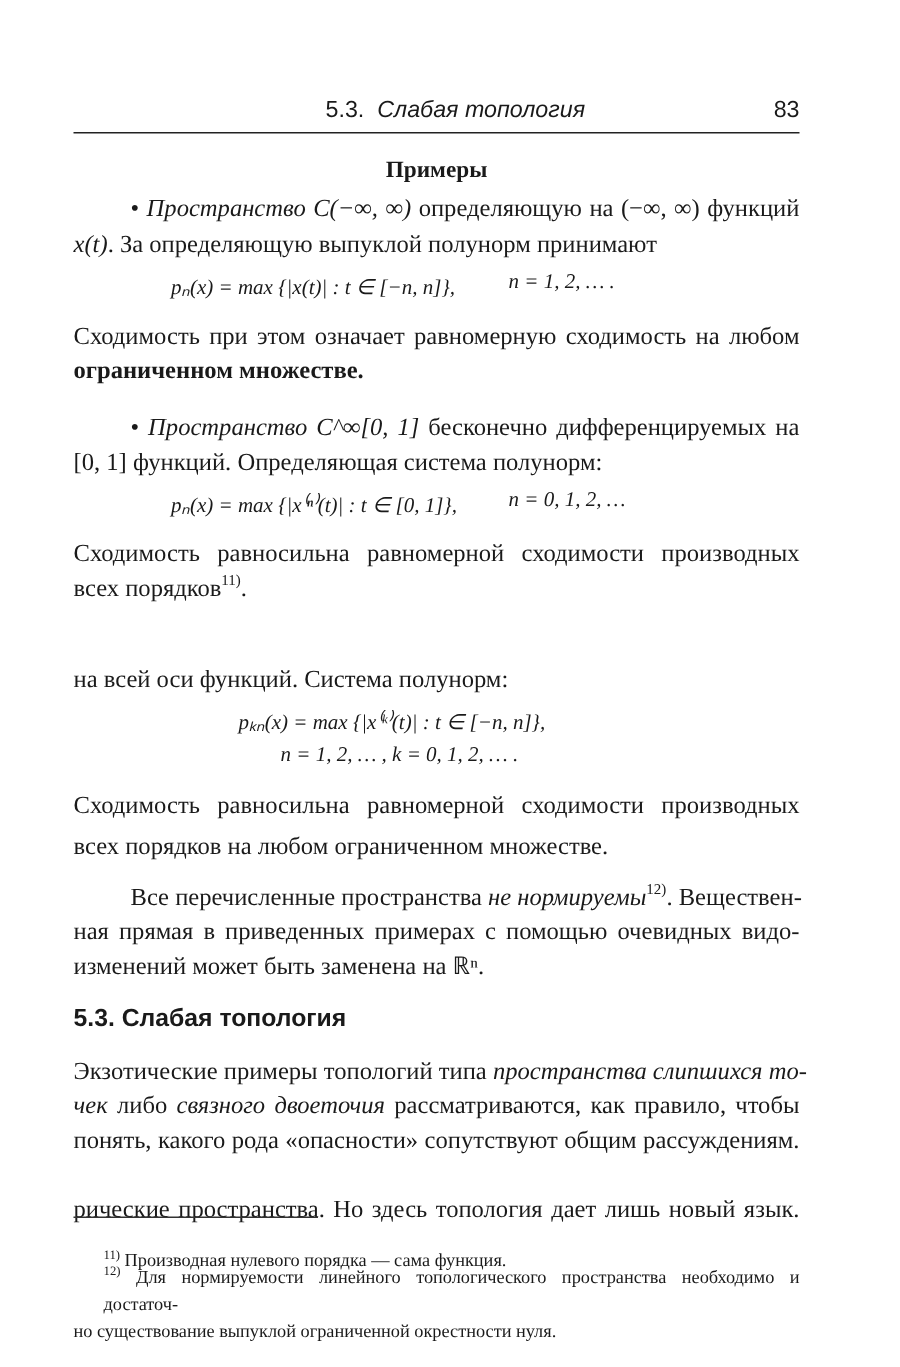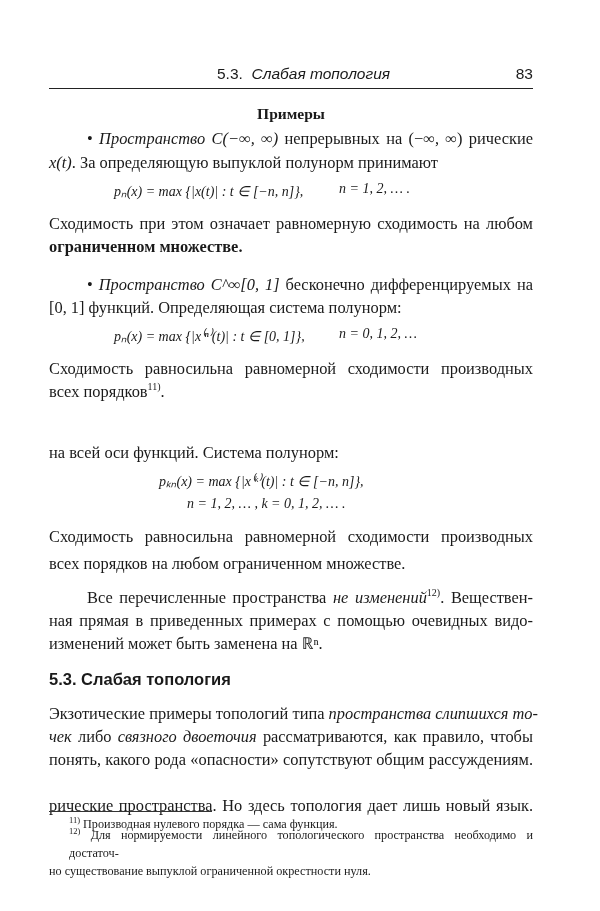--- a/index.html
+++ b/index.html
@@ -14,21 +14,21 @@
   .rh-page { position:absolute; right:0; top:1px; }
   .heading-ex { position:absolute; left:0; width:484px; text-align:center; font-weight:bold; font-size:15.5px; }
   .line { position:absolute; left:0; width:484px; font-size:16.4px; line-height:24px; white-space:nowrap; }
   .justify { text-align:justify; text-align-last:justify; }
   .it { font-style:italic; }
   .math { font-style:italic; }
   sup { font-size:10px; vertical-align:7px; line-height:0; }
   .formula { position:absolute; font-size:14px; white-space:nowrap; }
   .sec-head { position:absolute; left:0; font-family:"Liberation Sans", sans-serif; font-weight:bold; font-size:16.5px; }
   .fn-rule { position:absolute; left:49px; top:811px; width:163px; border-top:1px solid #333; }
-  .fn { position:absolute; left:49px; width:484px; font-size:12.2px; line-height:18px; }
+  .fn { position:absolute; left:49px; width:484px; font-size:12.2px; line-height:18px;margin-top:16px; }
   .fn sup { font-size:8.5px; vertical-align:5px; }
 </style>
 </head>
 <body>
 
 <div class="page">
 
   <div class="running-head">
     <span class="rh-title">
       <span>5.3.</span>&nbsp;
@@ -38,21 +38,21 @@
   </div>
 
   <div class="col" style="top:0;height:888px;">
 
     <div class="heading-ex" style="top:105px;">Примеры</div>
 
     <div class="line justify" style="top:127px;">
       <span style="padding-left:38px;"></span><span>•</span>
       <span class="it">Пространство</span>
       <span class="math">C(−∞, ∞)</span>
-      <span>непрерывных на (−∞, ∞) рические</span>
+      <span>определяющую на (−∞, ∞) функций</span>
     </div>
     <div class="line" style="top:151px;">
       <span class="math">x(t)</span><span>. За определяющую выпуклой полунорм принимают</span>
     </div>
     <div class="formula" style="left:65px;top:181px;">
       <span class="math">pₙ(x) = max {|x(t)| : t ∈ [−n, n]},</span>
     </div>
     <div class="formula" style="left:290px;top:181px;">
       <span class="math">n = 1, 2, … .</span>
     </div>
@@ -82,21 +82,21 @@
       <span class="math">pₖₙ(x) = max {|x⁽ᵏ⁾(t)| : t ∈ [−n, n]},</span>
     </div>
     <div class="formula" style="left:138px;top:496px;">
       <span class="math">n = 1, 2, … ,    k = 0, 1, 2, … .</span>
     </div>
     <div class="line justify" style="top:525px;">Сходимость равносильна равномерной сходимости производных</div>
     <div class="line" style="top:552px;">всех порядков на любом ограниченном множестве.</div>
 
     <div class="line justify" style="top:586px;">
       <span style="padding-left:38px;"></span><span>Все перечисленные пространства</span>
-      <span class="it">не изменений</span><sup>12)</sup><span>. Веществен-</span>
+      <span class="it">не нормируемы</span><sup>12)</sup><span>. Веществен-</span>
     </div>
     <div class="line justify" style="top:609px;">ная прямая в приведенных примерах с помощью очевидных видо-</div>
     <div class="line" style="top:632px;">изменений может быть заменена на ℝⁿ.</div>
 
     <div class="sec-head" style="top:670px;">5.3. Слабая топология</div>
 
     <div class="line justify" style="top:702px;">
       <span>Экзотические примеры топологий типа</span>
       <span class="it">пространства слипшихся то-</span>
     </div>

